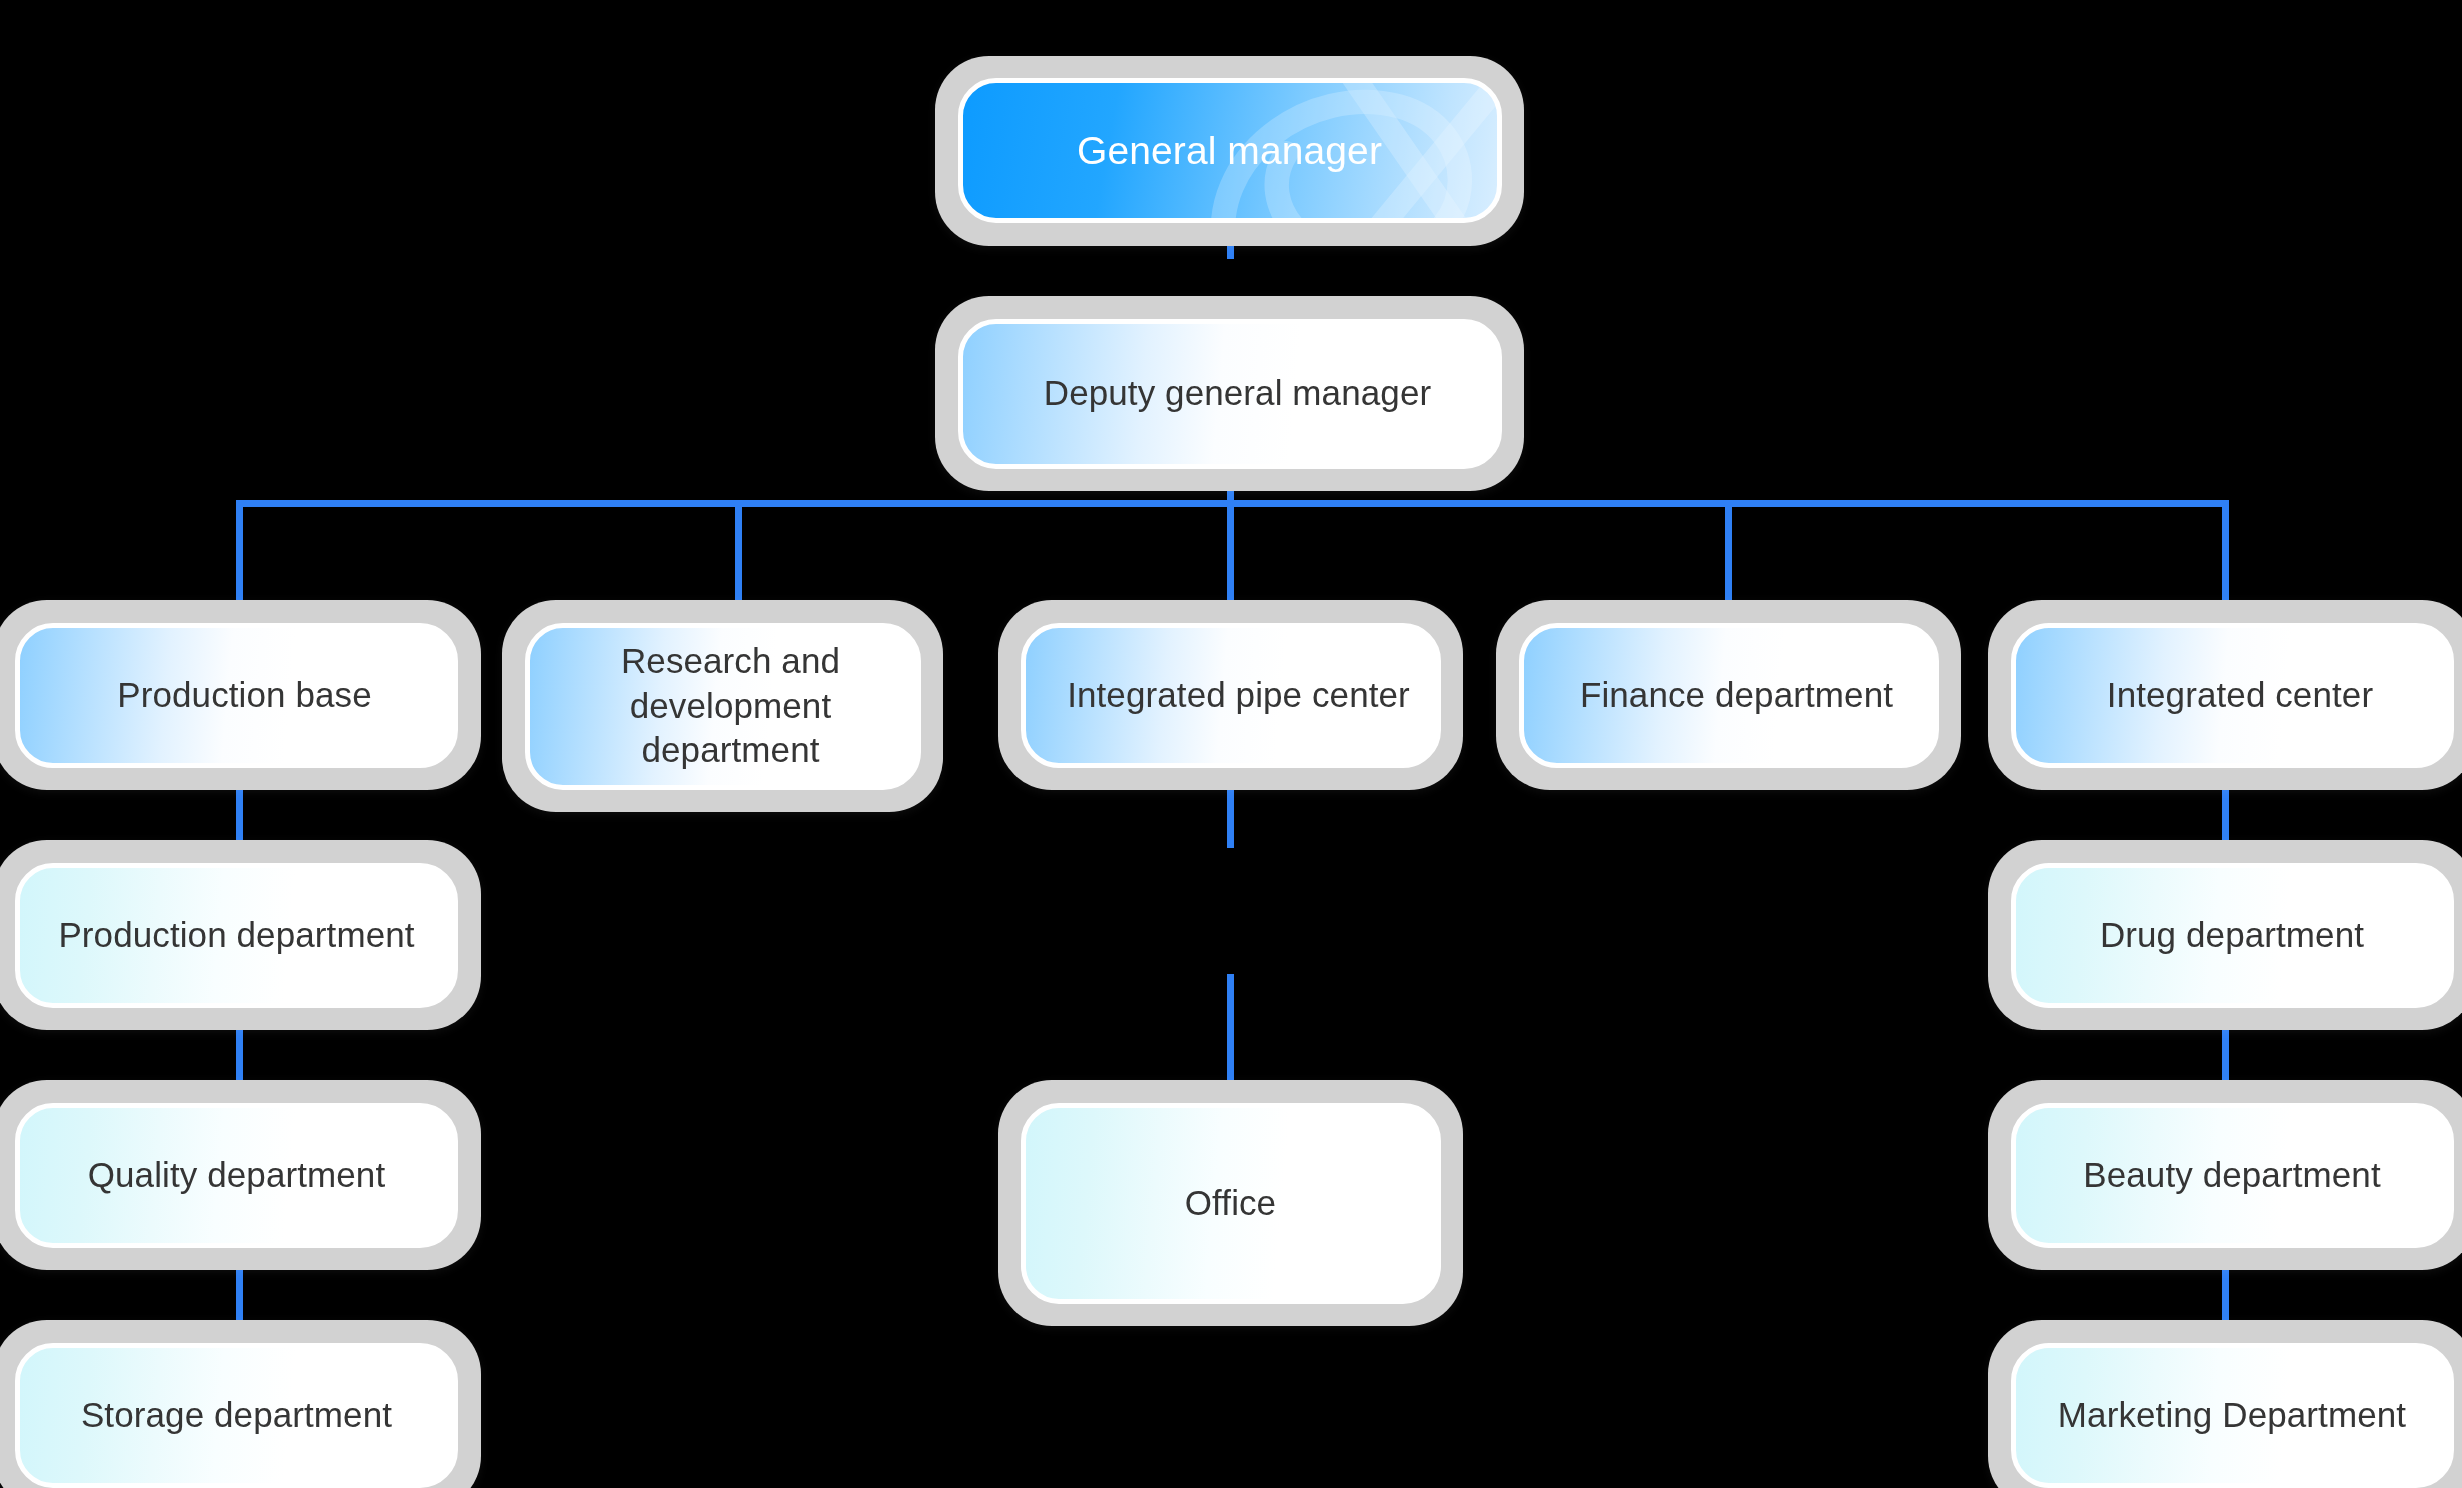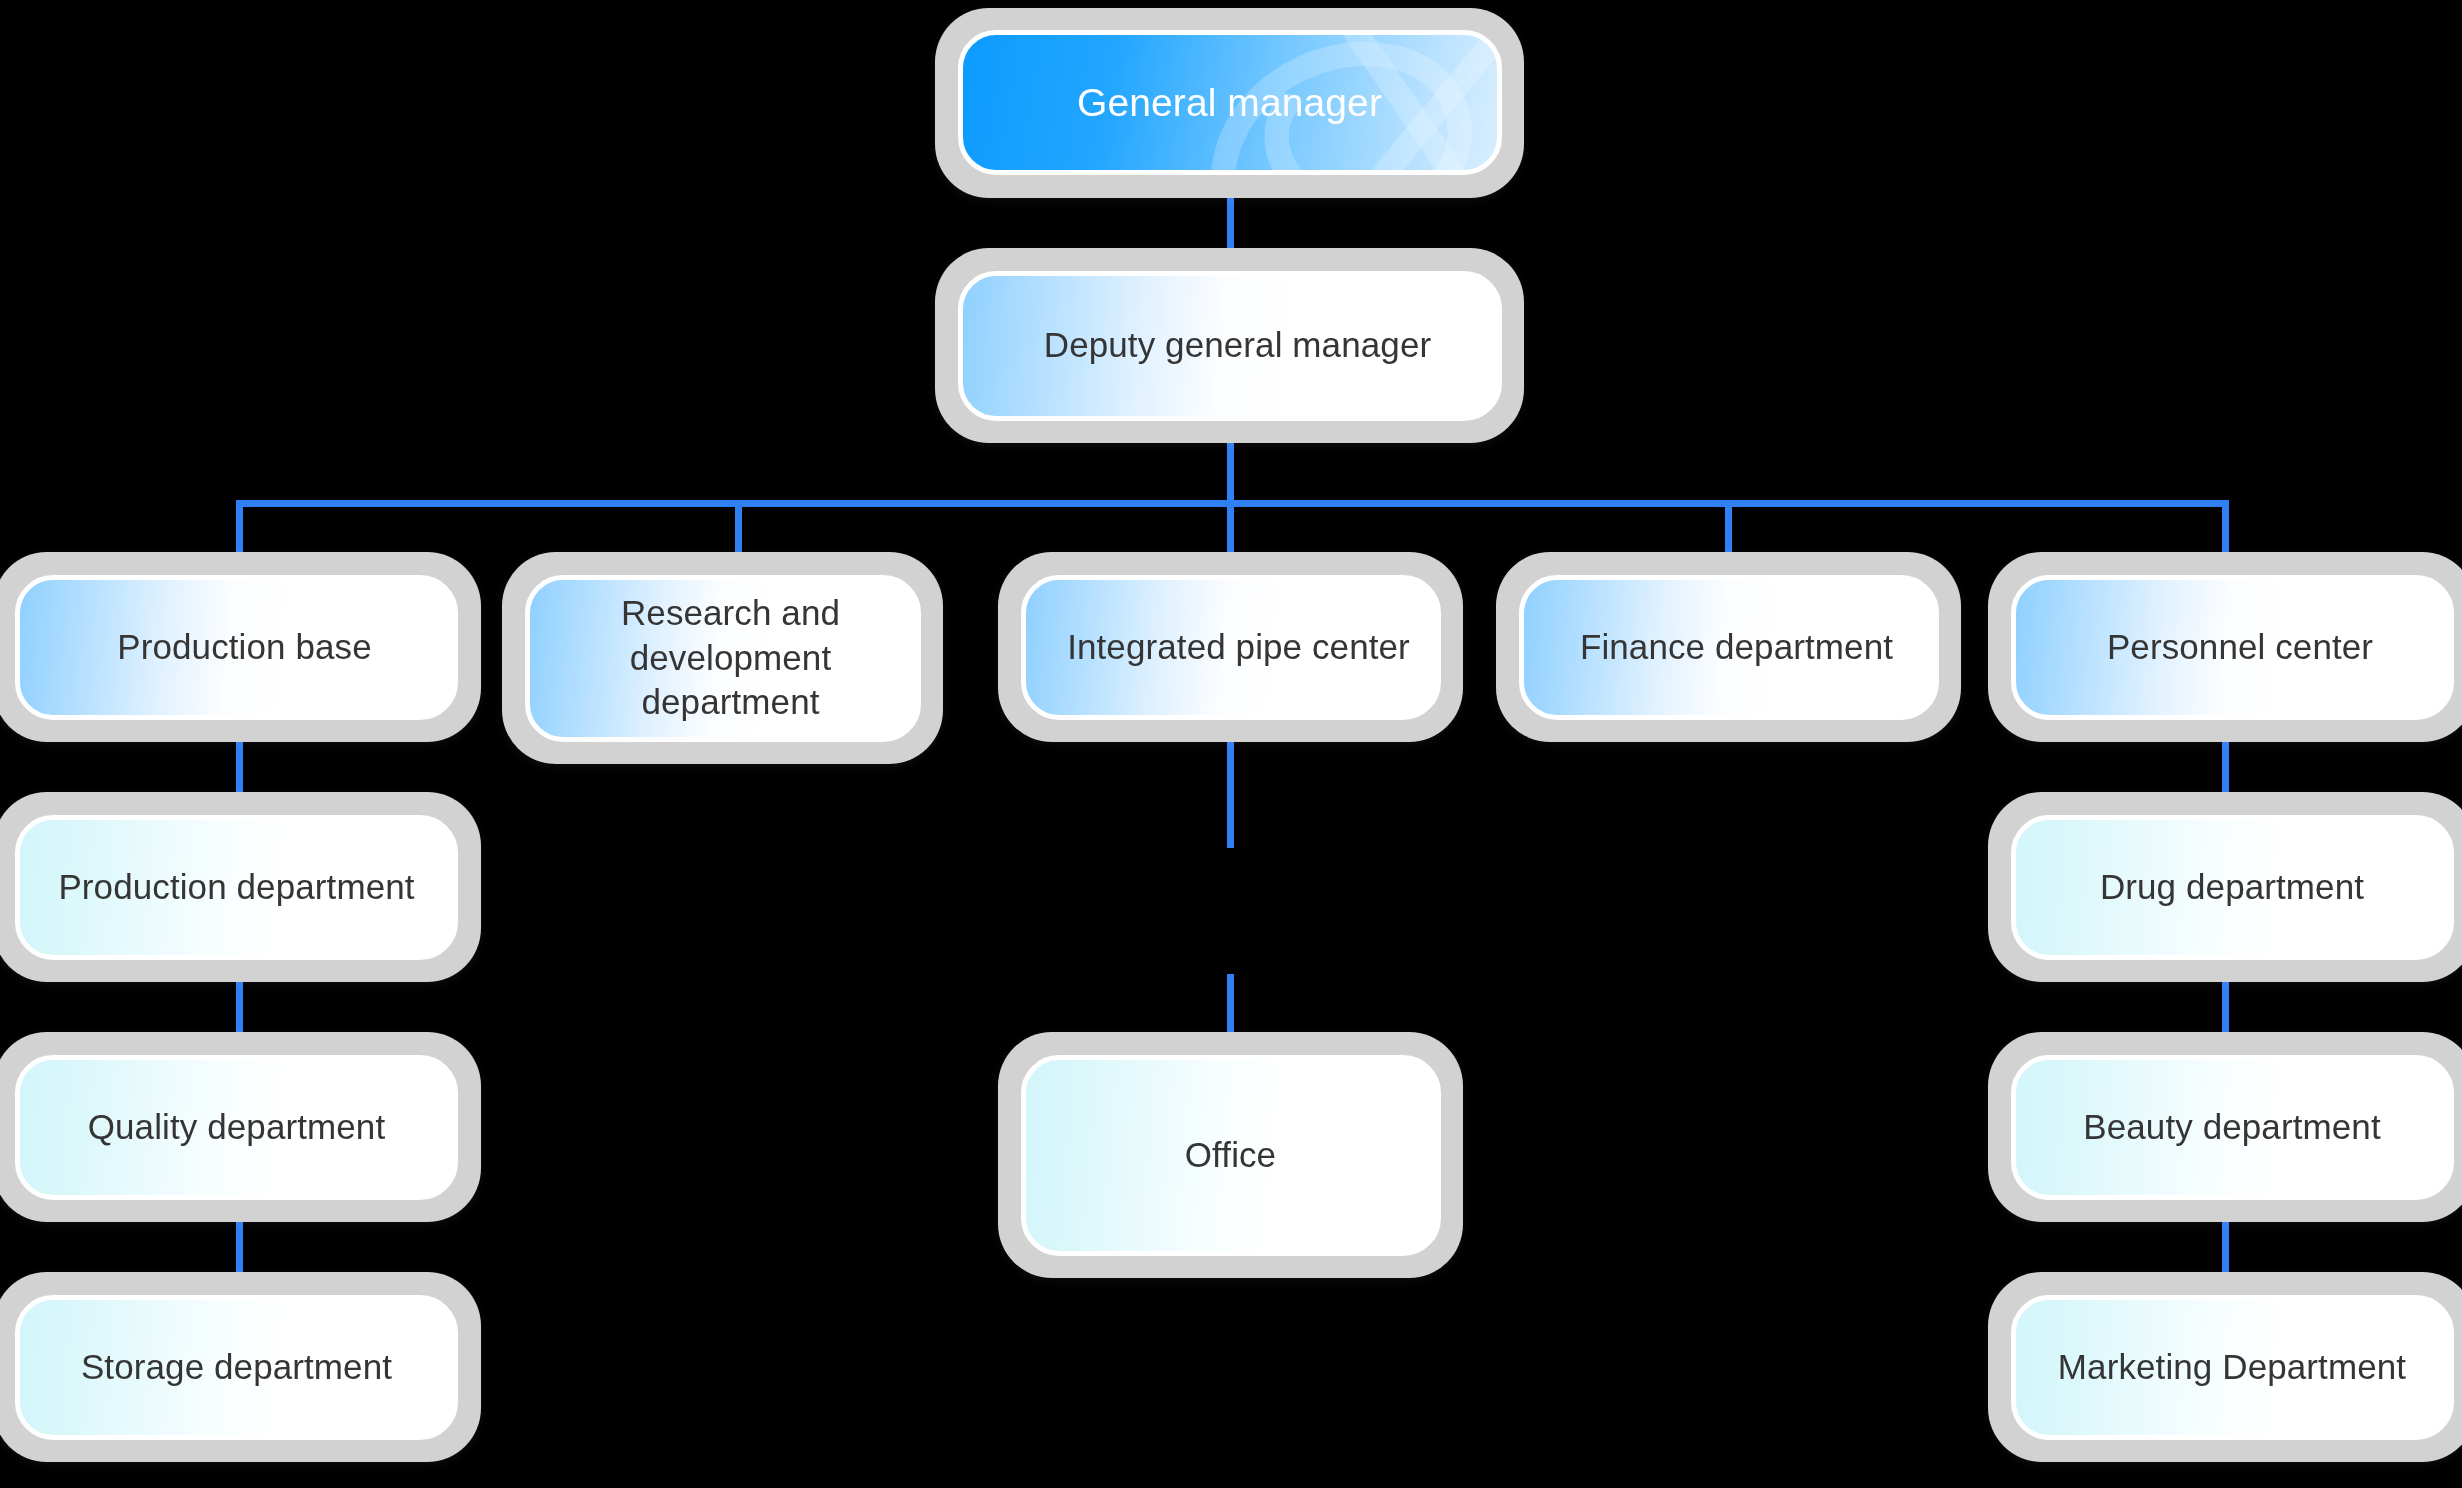--- a/index.html
+++ b/index.html
@@ -22,20 +22,21 @@
   .conn.h{height:6.6px;}
 
   
   .node{
     position:absolute;
     border-radius:54px;
     background:#d2d2d2;
     box-shadow:0 2.8px 9.4px rgba(255,255,255,0.05);
     padding:22.5px;
     box-sizing:border-box;
+    margin-top:48px;
   }
   .node .inner{
     width:100%;
     height:100%;
     border-radius:38px;
     border:5.6px solid #ffffff;
     box-sizing:border-box;
     display:flex;
     align-items:center;
     justify-content:center;
@@ -144,21 +145,21 @@
   </div>
 
   <div class="node blue" style="left:998px;top:552px;width:465px;height:190px;">
     <div class="inner">
       <span class="label">Integrated pipe center</span>
     </div>
   </div>
 
   <div class="node blue" style="left:1988px;top:552px;width:488px;height:190px;">
     <div class="inner">
-      <span class="label">Personnel center</span>
+      <span class="label">Integrated center</span>
     </div>
   </div>
 
   <div class="node cyan" style="left:-7.5px;top:792px;width:488px;height:190px;">
     <div class="inner">
       <span class="label">Production department</span>
     </div>
   </div>
 
   <div class="node cyan" style="left:-7.5px;top:1032px;width:488px;height:190px;">

